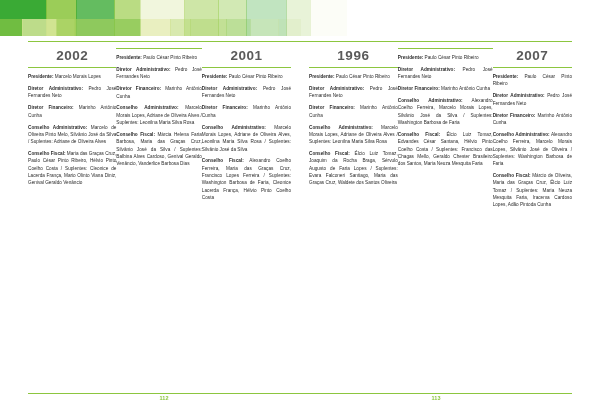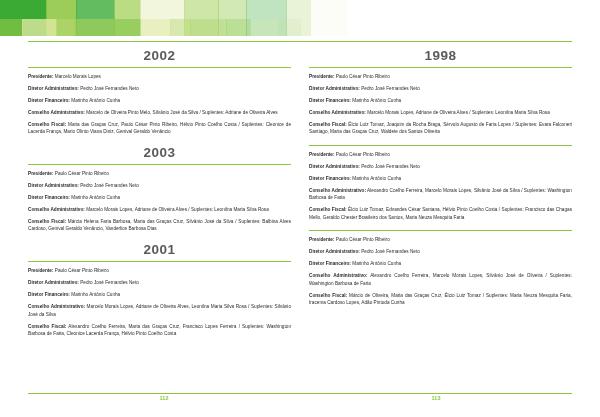--- a/index.html
+++ b/index.html
@@ -42,21 +42,21 @@
     top: 48px;
     left: 28px;
     right: 28px;
     bottom: 30px;
     display: flex;
     gap: 18px;
   }
   .col {
     width: 50%;
     display: flex;
-    flex-direction: column;
+    flex-direction: row;
   }
 
   .year-block { margin-bottom: 7px; }
 
   .year-title {
     text-align: center;
     font-size: 13.5px;
     font-weight: bold;
     color: #5a5a5a;
     letter-spacing: 0.5px;
@@ -135,57 +135,57 @@
         <div class="year-block">
           <div class="year-title">2002</div>
           <div class="year-rule"></div>
           <p class="entry"><span class="lbl">Presidente:</span><span> Marcelo Morais Lopes</span></p>
           <p class="entry"><span class="lbl">Diretor Administrativo:</span><span> Pedro José Fernandes Neto</span></p>
           <p class="entry"><span class="lbl">Diretor Financeiro:</span><span> Marinho Antônio Cunha</span></p>
           <p class="entry"><span class="lbl">Conselho Administrativo:</span><span> Marcelo de Oliveira Pinto Melo, Silvânio José da Silva / Suplentes: Adriane de Oliveira Alves</span></p>
           <p class="entry"><span class="lbl">Conselho Fiscal:</span><span> Maria das Graças Cruz, Paulo César Pinto Ribeiro, Hélvio Pinto Coelho Costa / Suplentes: Cleonice de Lacerda França, Mario Olinto Viana Diniz, Genival Geraldo Venâncio</span></p>
         </div>
         <div class="year-block">
-          <div class="year-title">2003</div>
           <div class="year-rule"></div>
           <p class="entry"><span class="lbl">Presidente:</span><span> Paulo César Pinto Ribeiro</span></p>
           <p class="entry"><span class="lbl">Diretor Administrativo:</span><span> Pedro José Fernandes Neto</span></p>
           <p class="entry"><span class="lbl">Diretor Financeiro:</span><span> Marinho Antônio Cunha</span></p>
           <p class="entry"><span class="lbl">Conselho Administrativo:</span><span> Marcelo Morais Lopes, Adriane de Oliveira Alves / Suplentes: Leonilna Maria Silva Rosa</span></p>
           <p class="entry"><span class="lbl">Conselho Fiscal:</span><span> Márcia Helena Faria Barbosa, Maria das Graças Cruz, Silvânio José da Silva / Suplentes: Balbina Alves Cardoso, Genival Geraldo Venâncio, Vanderlice Barbosa Dias</span></p>
         </div>
         <div class="year-block">
           <div class="year-title">2001</div>
           <div class="year-rule"></div>
           <p class="entry"><span class="lbl">Presidente:</span><span> Paulo César Pinto Ribeiro</span></p>
           <p class="entry"><span class="lbl">Diretor Administrativo:</span><span> Pedro José Fernandes Neto</span></p>
           <p class="entry"><span class="lbl">Diretor Financeiro:</span><span> Marinho Antônio Cunha</span></p>
           <p class="entry"><span class="lbl">Conselho Administrativo:</span><span> Marcelo Morais Lopes, Adriane de Oliveira Alves, Leonilna Maria Silva Rosa / Suplentes: Silvânio José da Silva</span></p>
           <p class="entry"><span class="lbl">Conselho Fiscal:</span><span> Alexandro Coelho Ferreira, Maria das Graças Cruz, Francisco Lopes Ferreira / Suplentes: Washington Barbosa de Faria, Cleonice Lacerda França, Hélvio Pinto Coelho Costa</span></p>
         </div>
       </div>
     <div class="col">
         <div class="year-block">
-          <div class="year-title">1998</div>
+          <div class="year-title">1996</div>
           <div class="year-rule"></div>
           <p class="entry"><span class="lbl">Presidente:</span><span> Paulo César Pinto Ribeiro</span></p>
           <p class="entry"><span class="lbl">Diretor Administrativo:</span><span> Pedro José Fernandes Neto</span></p>
           <p class="entry"><span class="lbl">Diretor Financeiro:</span><span> Marinho Antônio Cunha</span></p>
           <p class="entry"><span class="lbl">Conselho Administrativo:</span><span> Marcelo Morais Lopes, Adriane de Oliveira Alves / Suplentes: Leonilna Maria Silva Rosa</span></p>
           <p class="entry"><span class="lbl">Conselho Fiscal:</span><span> Élcio Luiz Tomaz, Joaquim da Rocha Braga, Sérvulo Augusto de Faria Lopes / Suplentes: Evara Falconeri Santiago, Maria das Graças Cruz, Waldete dos Santos Oliveira</span></p>
         </div>
         <div class="year-block">
           <div class="year-rule"></div>
           <p class="entry"><span class="lbl">Presidente:</span><span> Paulo César Pinto Ribeiro</span></p>
           <p class="entry"><span class="lbl">Diretor Administrativo:</span><span> Pedro José Fernandes Neto</span></p>
           <p class="entry"><span class="lbl">Diretor Financeiro:</span><span> Marinho Antônio Cunha</span></p>
           <p class="entry"><span class="lbl">Conselho Administrativo:</span><span> Alexandro Coelho Ferreira, Marcelo Morais Lopes, Silvânio José da Silva / Suplentes: Washington Barbosa de Faria</span></p>
           <p class="entry"><span class="lbl">Conselho Fiscal:</span><span> Élcio Luiz Tomaz, Edvandes César Santana, Hélvio Pinto Coelho Costa / Suplentes: Francisco das Chagas Mello, Geraldo Chester Brasileiro dos Santos, Maria Neuza Mesquita Faria</span></p>
         </div>
         <div class="year-block">
+          <div class="year-title">2007</div>
           <div class="year-rule"></div>
           <p class="entry"><span class="lbl">Presidente:</span><span> Paulo César Pinto Ribeiro</span></p>
           <p class="entry"><span class="lbl">Diretor Administrativo:</span><span> Pedro José Fernandes Neto</span></p>
           <p class="entry"><span class="lbl">Diretor Financeiro:</span><span> Marinho Antônio Cunha</span></p>
           <p class="entry"><span class="lbl">Conselho Administrativo:</span><span> Alexandro Coelho Ferreira, Marcelo Morais Lopes, Silvânio José de Oliveira / Suplentes: Washington Barbosa de Faria</span></p>
           <p class="entry"><span class="lbl">Conselho Fiscal:</span><span> Márcio de Oliveira, Maria das Graças Cruz, Élcio Luiz Tomaz / Suplentes: Maria Neuza Mesquita Faria, Iracema Cardoso Lopes, Adão Pintoda Cunha</span></p>
         </div>
       </div>
   </div>
 

